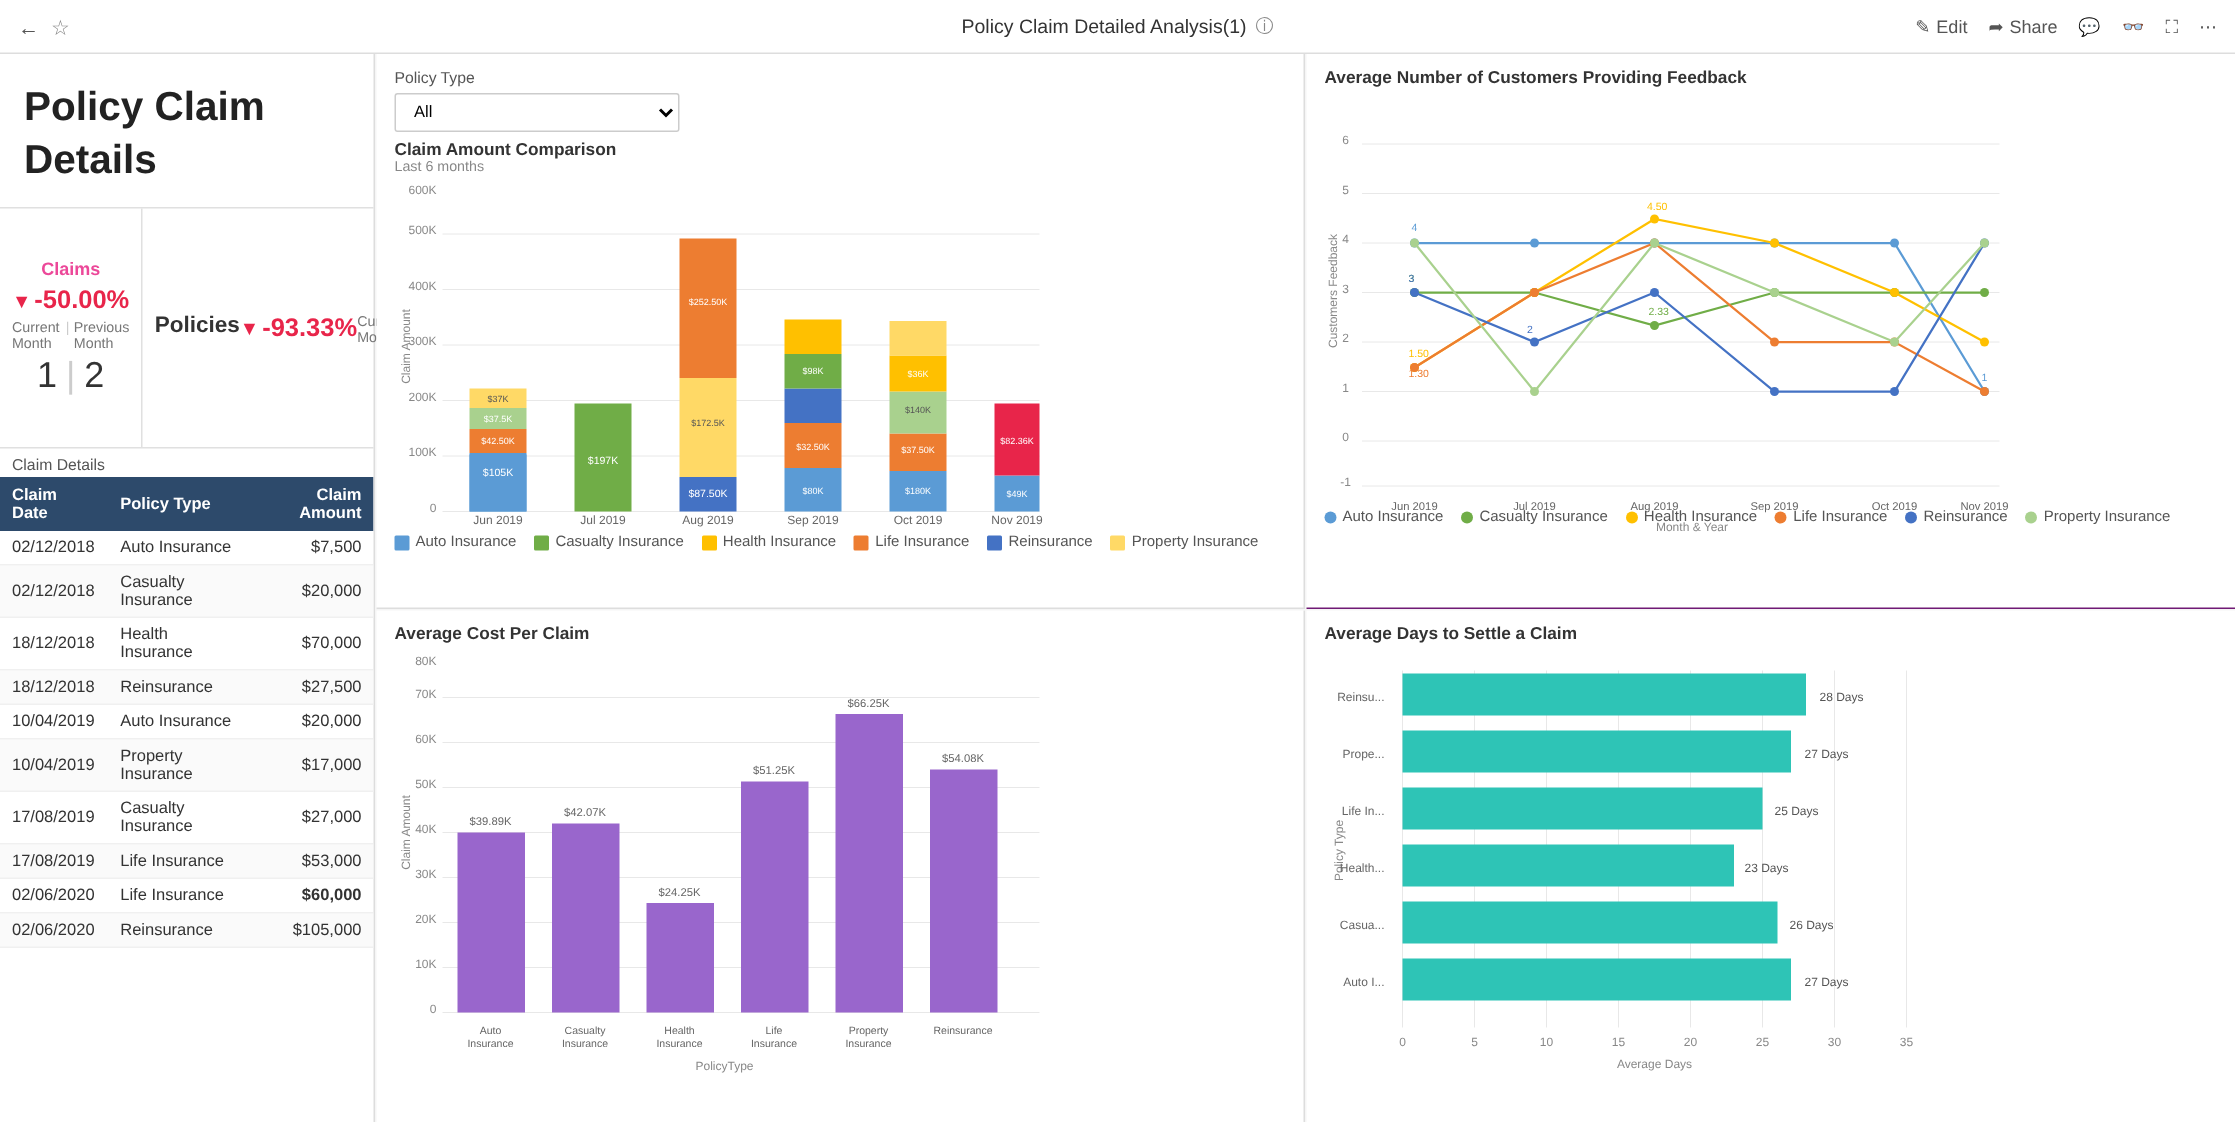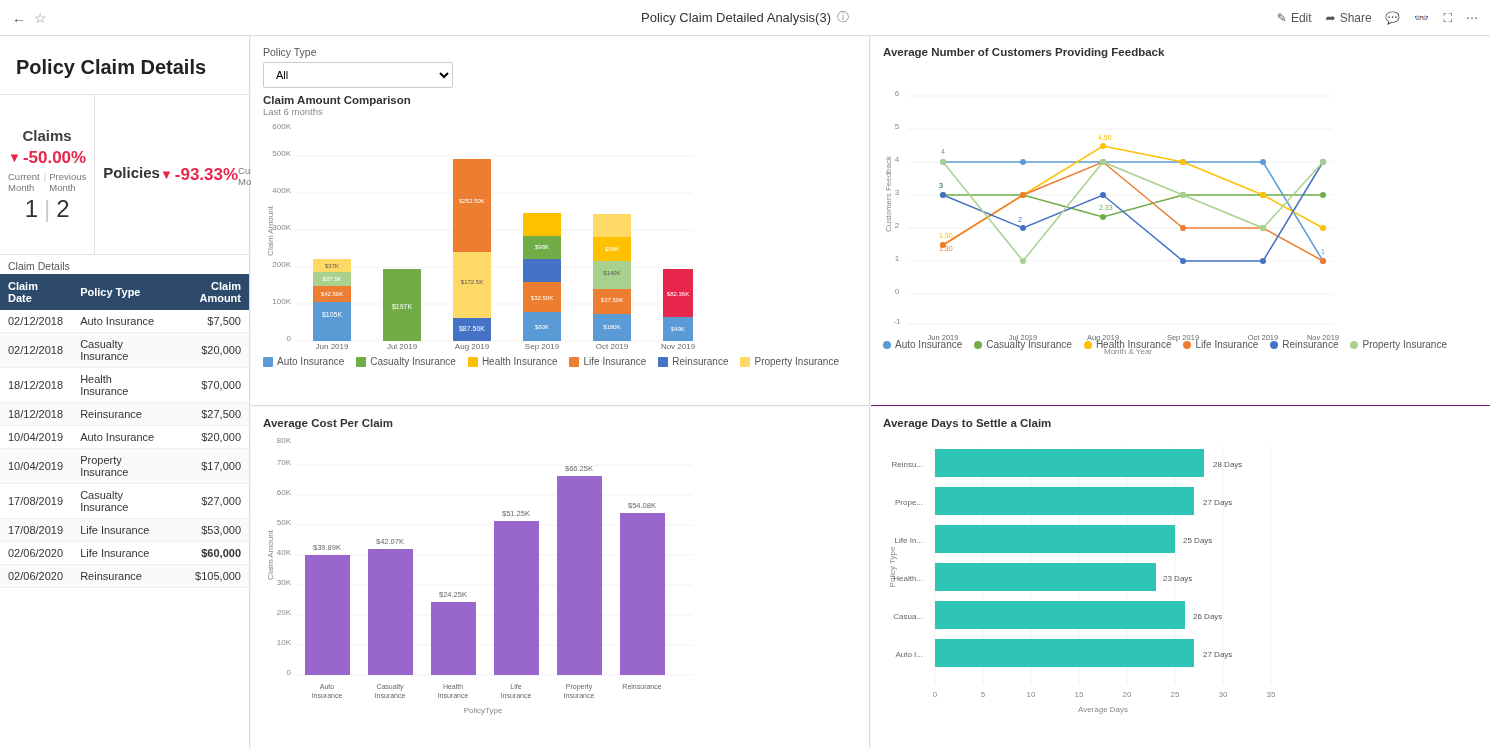--- a/index.html
+++ b/index.html
@@ -9,21 +9,21 @@
     .topbar {
       display: flex; align-items: center; justify-content: space-between;
       background: #fff; height: 36px; padding: 0 12px;
       border-bottom: 1px solid #ddd; position: relative;
     }
     .topbar-left { display: flex; align-items: center; gap: 8px; }
     .topbar-center { position: absolute; left: 50%; transform: translateX(-50%); font-size: 13px; font-weight: 500; display: flex; align-items: center; gap: 6px; }
     .topbar-right { display: flex; align-items: center; gap: 14px; font-size: 12px; color: #555; }
     .topbar-btn { display: flex; align-items: center; gap: 4px; cursor: pointer; color: #555; font-size: 12px; }
     .nav-arrow { font-size: 14px; color: #555; cursor: pointer; }
-    .sidebar-title { font-size: 20px; font-weight: 700; color: #222; line-height: 1.3; }
+    .sidebar-title { font-size: 27px; font-weight: 700; color: #222; line-height: 1.3; }
     .claim-table { width: 100%; border-collapse: collapse; font-size: 11px; }
     .claim-table thead tr { background: #2d4a6b; color: #fff; }
     .claim-table thead th { padding: 6px 8px; text-align: left; font-weight: 600; font-size: 11px; }
     .claim-table thead th:last-child { text-align: right; }
     .claim-table tbody tr { border-bottom: 1px solid #f0f0f0; }
     .claim-table tbody tr:nth-child(even) { background: #fafafa; }
     .claim-table tbody td { padding: 5px 8px; }
     .claim-table tbody td:last-child { text-align: right; }
     
     
@@ -82,21 +82,21 @@
   </style>
 </head>
 <body>
 
 <div class="topbar">
   <div class="topbar-left">
     <span class="nav-arrow">←</span>
     <span style="font-size:14px;color:#888;">☆</span>
   </div>
   <div class="topbar-center">
-    <span>Policy Claim Detailed Analysis(3)</span>
+    <span>Policy Claim Detailed Analysis(1)</span>
     <span style="color:#888;font-size:12px;">ⓘ</span>
   </div>
   <div class="topbar-right">
     <span class="topbar-btn">
       <span>✎</span>
       <span>Edit</span>
     </span>
     <span class="topbar-btn">
       <span>➦</span>
       <span>Share</span>
@@ -112,21 +112,21 @@
 
   <div class="sidebar-full">
 
     <div style="padding:18px 16px 14px; border-bottom:1px solid #e0e0e0;">
       <div class="sidebar-title">Policy Claim Details</div>
     </div>
 
     <div style="display:flex; border-bottom:1px solid #e0e0e0; flex:0 0 160px;">
 
       <div style="flex:1; display:flex; flex-direction:column; align-items:center; justify-content:center; padding:16px 8px; border-right:1px solid #e0e0e0;">
-        <div style="font-size:15px;font-weight:600;color:#404040;margin-bottom:4px;">Claims</div>
+        <div style="font-size:12px;font-weight:600;color:#ec4899;margin-bottom:4px;">Claims</div>
         <div style="font-size:17px;font-weight:700;color:#e8254a;display:flex;align-items:center;gap:2px;">
           <span style="font-size:13px;">▼</span>
           <span>-50.00%</span>
         </div>
         <div style="display:flex;gap:3px;font-size:9.5px;color:#777;margin-top:3px;">
           <span>Current Month</span>
           <span style="color:#ccc;">|</span>
           <span>Previous Month</span>
         </div>
         <div style="display:flex;gap:6px;font-size:24px;font-weight:300;color:#333;margin-top:2px;">

